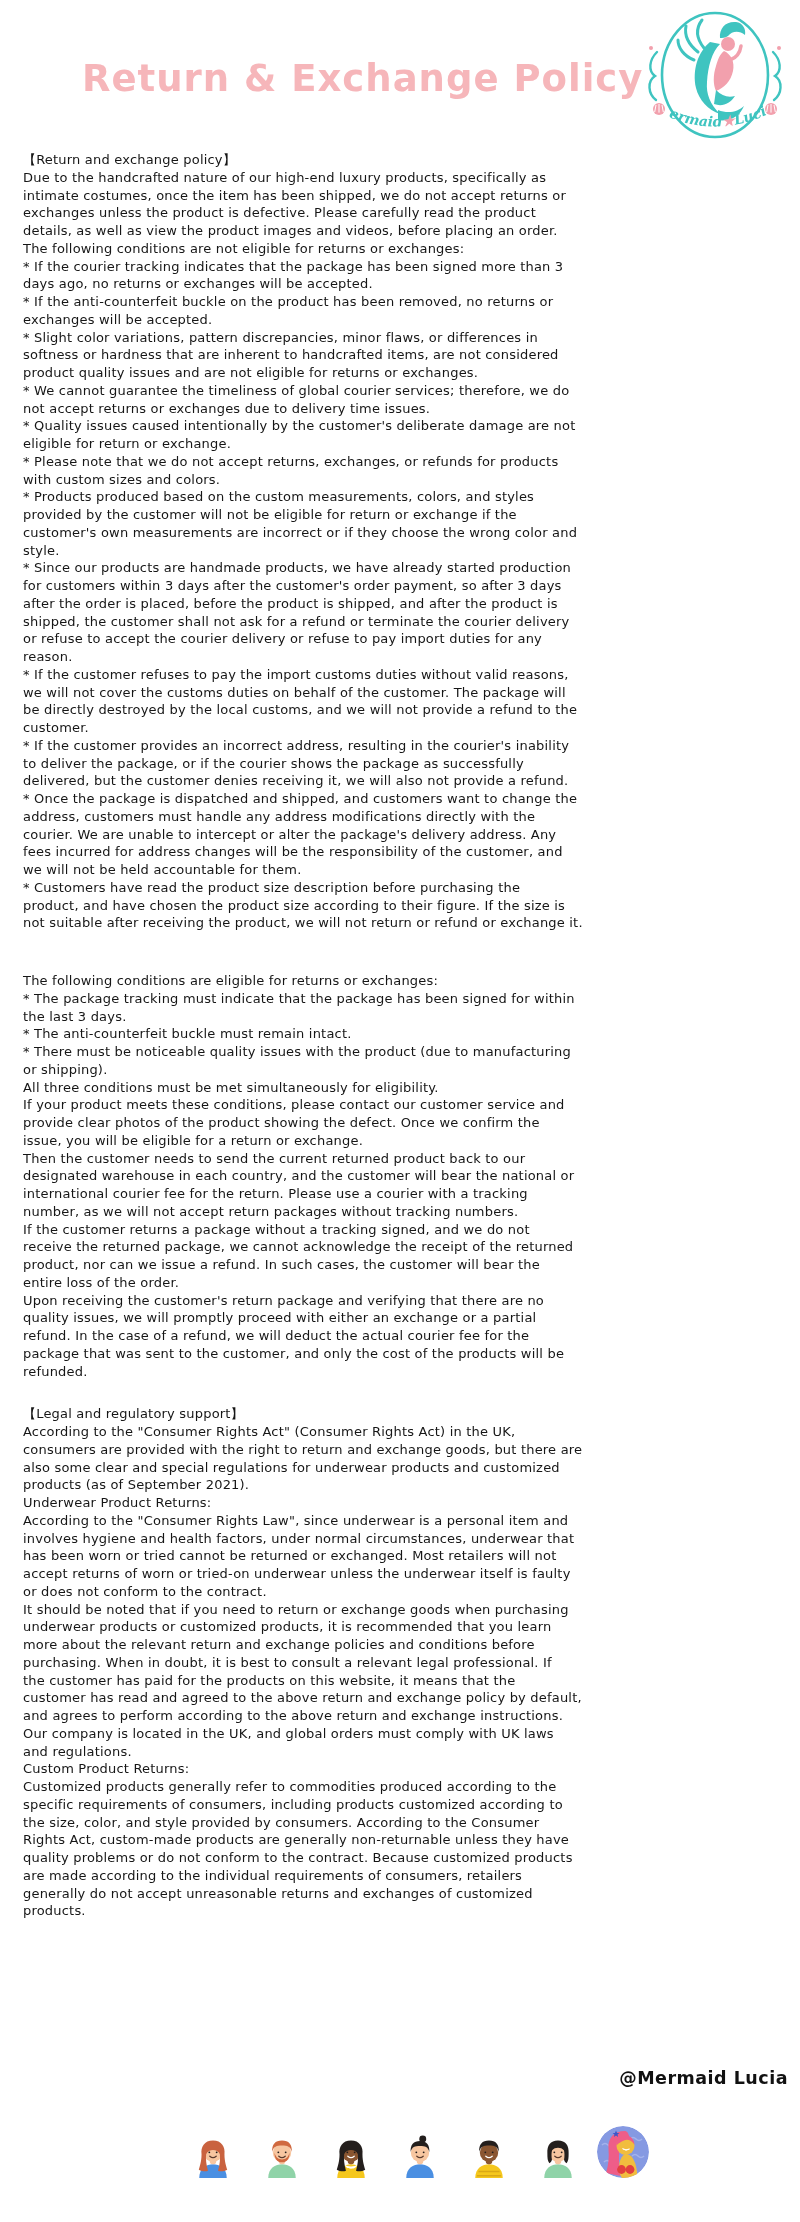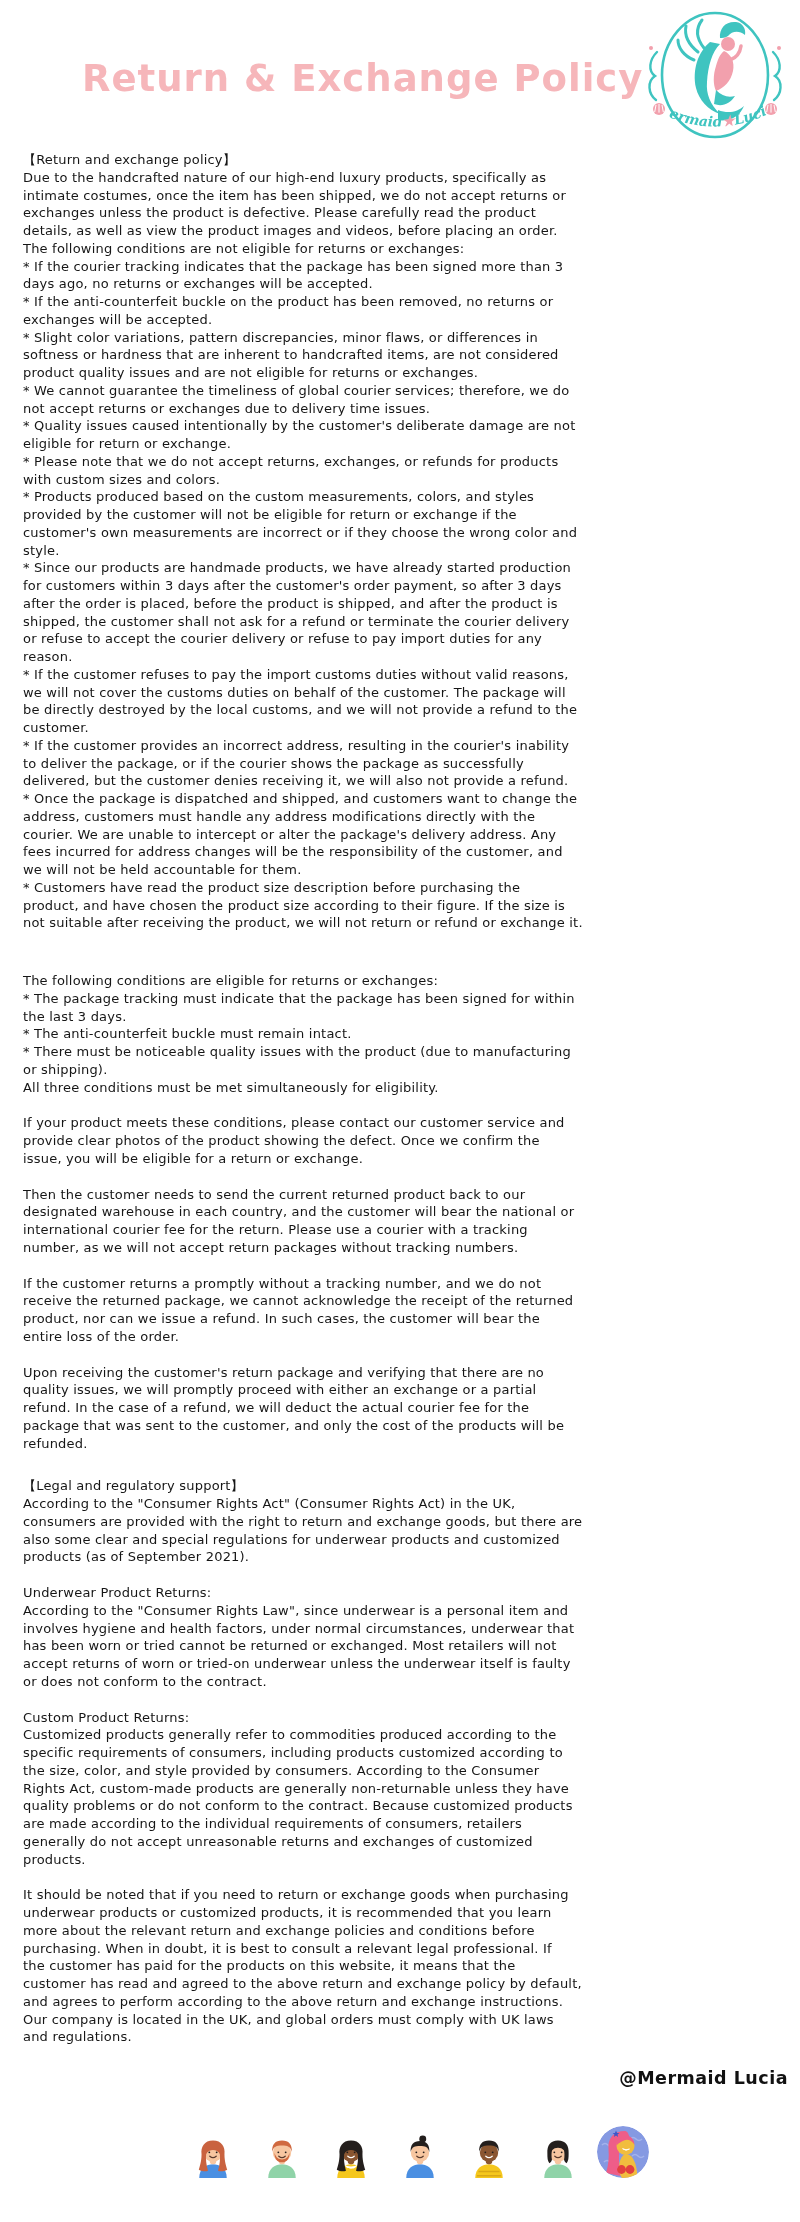--- a/index.html
+++ b/index.html
@@ -11,21 +11,21 @@
     position:absolute;left:82px;top:57px;
     font-size:37px;font-weight:bold;letter-spacing:1px;white-space:nowrap;
     color:#f6b6ba;
   }
   .logo{position:absolute;left:638px;top:4px;width:154px;height:154px;}
   .content{
     position:absolute;left:23px;top:151px;width:756px;
     font-size:13px;line-height:17.75px;letter-spacing:0.2px;color:#161616;
   }
   .pb{white-space:pre-line;}
-  .pb + .pb{margin-top:18px;}
+  .pb + .pb{}
   .pb:nth-child(2){margin-top:40px;}
   .pb:nth-child(7){margin-top:25px;}
   .signature{
     position:absolute;top:2068px;right:12px;
     font-size:17.5px;font-weight:bold;letter-spacing:0.5px;color:#111;
   }
   .avatar-row{
     position:absolute;top:2126px;left:0;width:100%;
     display:flex;justify-content:center;align-items:flex-end;gap:25px;
     transform:translateX(20px);
@@ -128,58 +128,58 @@
 * There must be noticeable quality issues with the product (due to manufacturing
 or shipping).
 All three conditions must be met simultaneously for eligibility.</div>
     <div class="pb">If your product meets these conditions, please contact our customer service and
 provide clear photos of the product showing the defect. Once we confirm the
 issue, you will be eligible for a return or exchange.</div>
     <div class="pb">Then the customer needs to send the current returned product back to our
 designated warehouse in each country, and the customer will bear the national or
 international courier fee for the return. Please use a courier with a tracking
 number, as we will not accept return packages without tracking numbers.</div>
-    <div class="pb">If the customer returns a promptly without a tracking number, and we do not
+    <div class="pb">If the customer returns a package without a tracking signed, and we do not
 receive the returned package, we cannot acknowledge the receipt of the returned
 product, nor can we issue a refund. In such cases, the customer will bear the
 entire loss of the order.</div>
     <div class="pb">Upon receiving the customer's return package and verifying that there are no
 quality issues, we will promptly proceed with either an exchange or a partial
 refund. In the case of a refund, we will deduct the actual courier fee for the
 package that was sent to the customer, and only the cost of the products will be
 refunded.</div>
     <div class="pb">【Legal and regulatory support】
 According to the "Consumer Rights Act" (Consumer Rights Act) in the UK,
 consumers are provided with the right to return and exchange goods, but there are
 also some clear and special regulations for underwear products and customized
 products (as of September 2021).</div>
     <div class="pb">Underwear Product Returns:
 According to the "Consumer Rights Law", since underwear is a personal item and
 involves hygiene and health factors, under normal circumstances, underwear that
 has been worn or tried cannot be returned or exchanged. Most retailers will not
 accept returns of worn or tried-on underwear unless the underwear itself is faulty
 or does not conform to the contract.</div>
+    <div class="pb">It should be noted that if you need to return or exchange goods when purchasing
+underwear products or customized products, it is recommended that you learn
+more about the relevant return and exchange policies and conditions before
+purchasing. When in doubt, it is best to consult a relevant legal professional. If
+the customer has paid for the products on this website, it means that the
+customer has read and agreed to the above return and exchange policy by default,
+and agrees to perform according to the above return and exchange instructions.
+Our company is located in the UK, and global orders must comply with UK laws
+and regulations.</div>
     <div class="pb">Custom Product Returns:
 Customized products generally refer to commodities produced according to the
 specific requirements of consumers, including products customized according to
 the size, color, and style provided by consumers. According to the Consumer
 Rights Act, custom-made products are generally non-returnable unless they have
 quality problems or do not conform to the contract. Because customized products
 are made according to the individual requirements of consumers, retailers
 generally do not accept unreasonable returns and exchanges of customized
 products.</div>
-    <div class="pb">It should be noted that if you need to return or exchange goods when purchasing
-underwear products or customized products, it is recommended that you learn
-more about the relevant return and exchange policies and conditions before
-purchasing. When in doubt, it is best to consult a relevant legal professional. If
-the customer has paid for the products on this website, it means that the
-customer has read and agreed to the above return and exchange policy by default,
-and agrees to perform according to the above return and exchange instructions.
-Our company is located in the UK, and global orders must comply with UK laws
-and regulations.</div>
   </main>
 
 <div class="signature">@Mermaid Lucia</div>
 
 <div class="avatar-row" id="avatar-row">
     <div class="avatar">
       <svg viewBox="0 0 48 48">
         <path d="M9 48 C9 37 17 33 24 33 C31 33 39 37 39 48 Z" fill="#4a8fe2"></path>
         <rect x="20.5" y="26" width="7" height="7" rx="3" fill="#f7c6a0"></rect>
         <circle cx="24" cy="20.5" r="10" fill="#f7c6a0"></circle>

